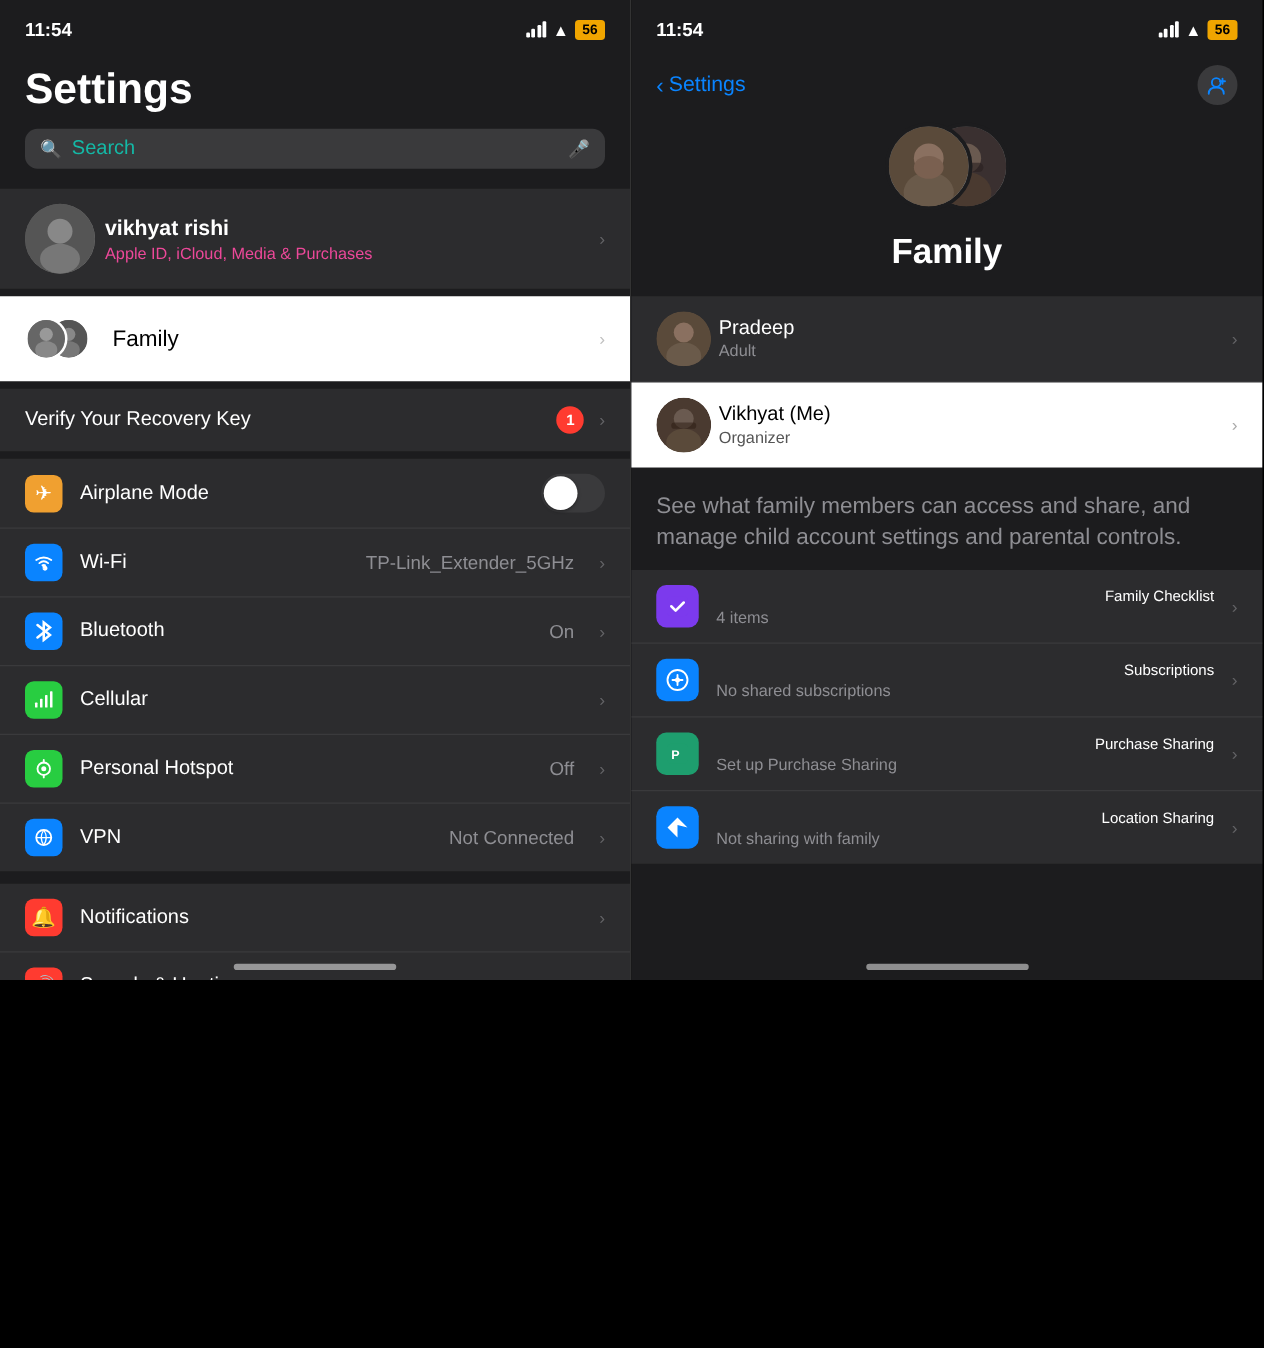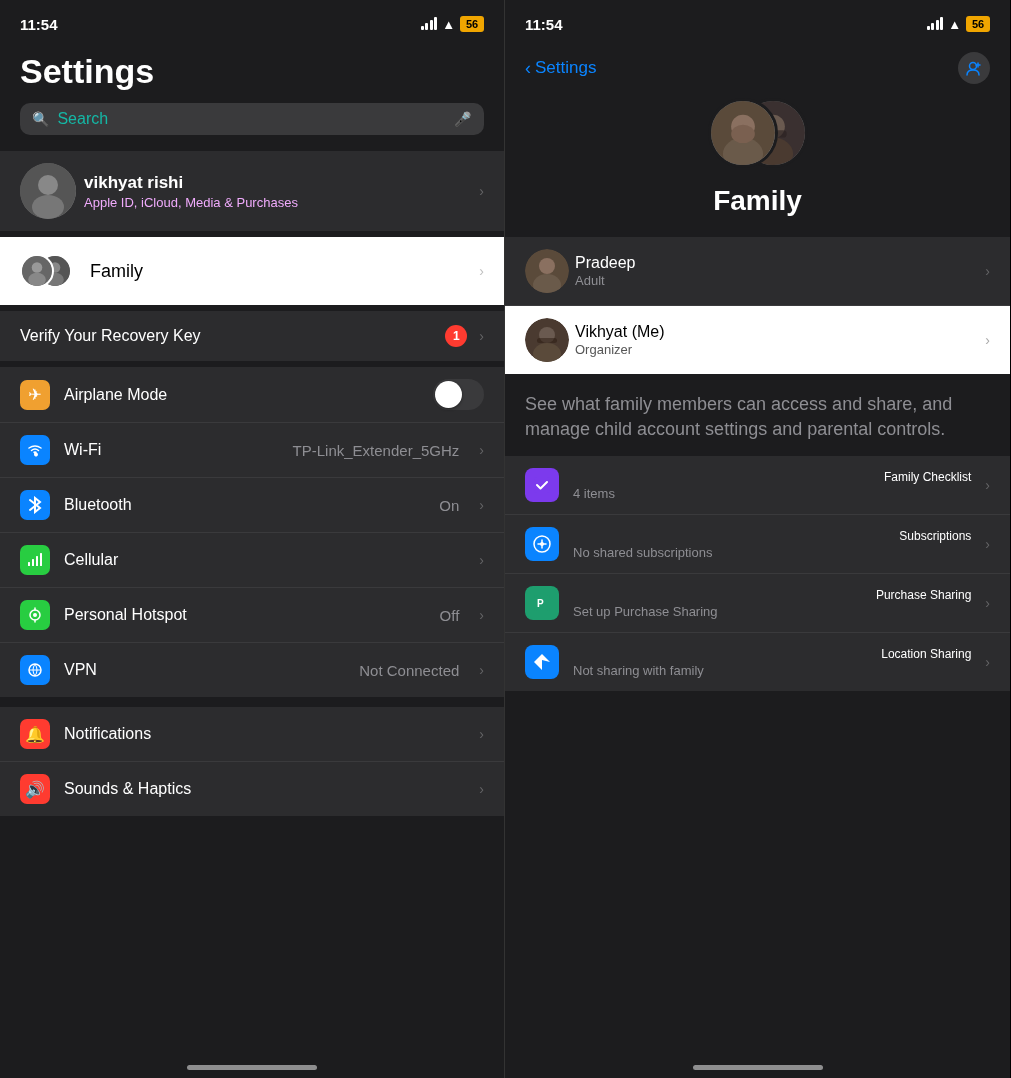--- a/index.html
+++ b/index.html
@@ -8,21 +8,21 @@
       height: 1078px;
       display: flex;
       font-family: -apple-system, 'SF Pro Display', 'Helvetica Neue', Arial, sans-serif;
       background: #000;
       overflow: hidden;
     }
 
     
     .phone-panel {
       width: 505px;
-      height: 1078px;
+      height: 784px;
       background: #1c1c1e;
       position: relative;
       overflow: hidden;
     }
 
     .phone-panel.left { border-right: 1px solid #333; }
 
     
     .status-bar {
       display: flex;
@@ -105,21 +105,21 @@
       background: linear-gradient(135deg, #555 0%, #888 100%);
       overflow: hidden;
       flex-shrink: 0;
       display: flex;
       align-items: center;
       justify-content: center;
       font-size: 22px;
     }
     .account-info { flex: 1; }
     .account-name { font-size: 17px; font-weight: 600; color: #fff; }
-    .account-sub { font-size: 13px; color: #f0abfc; margin-top: 2px; }
+    .account-sub { font-size: 13px; color: #ec4899; margin-top: 2px; }
     .chevron { color: #636366; font-size: 14px; }
 
     
     .family-row {
       margin: 0 0 6px;
       background: #fff;
       display: flex;
       align-items: center;
       padding: 14px 20px;
       gap: 14px;

